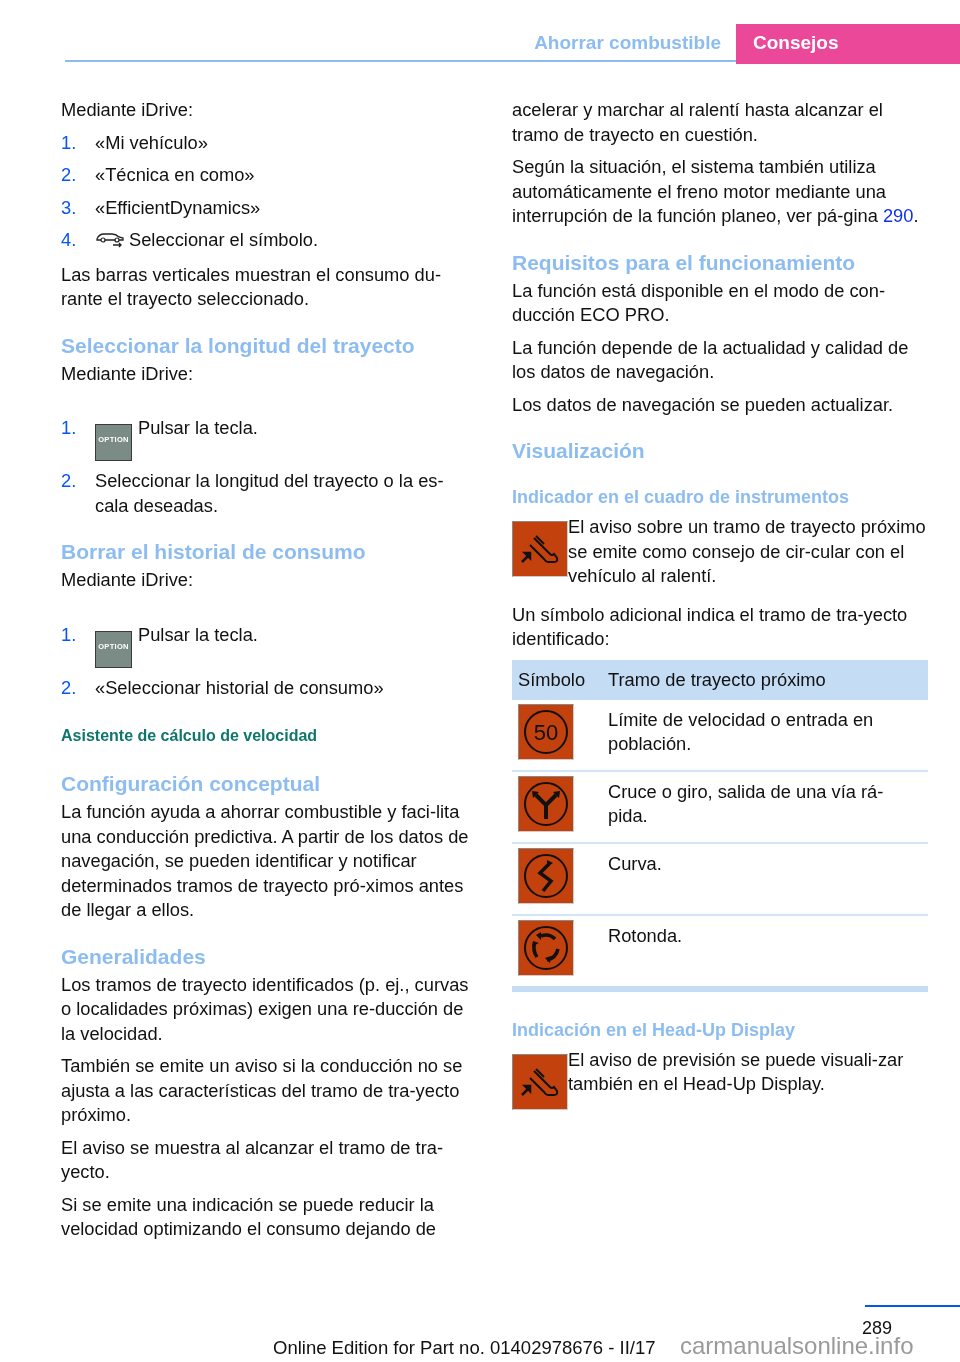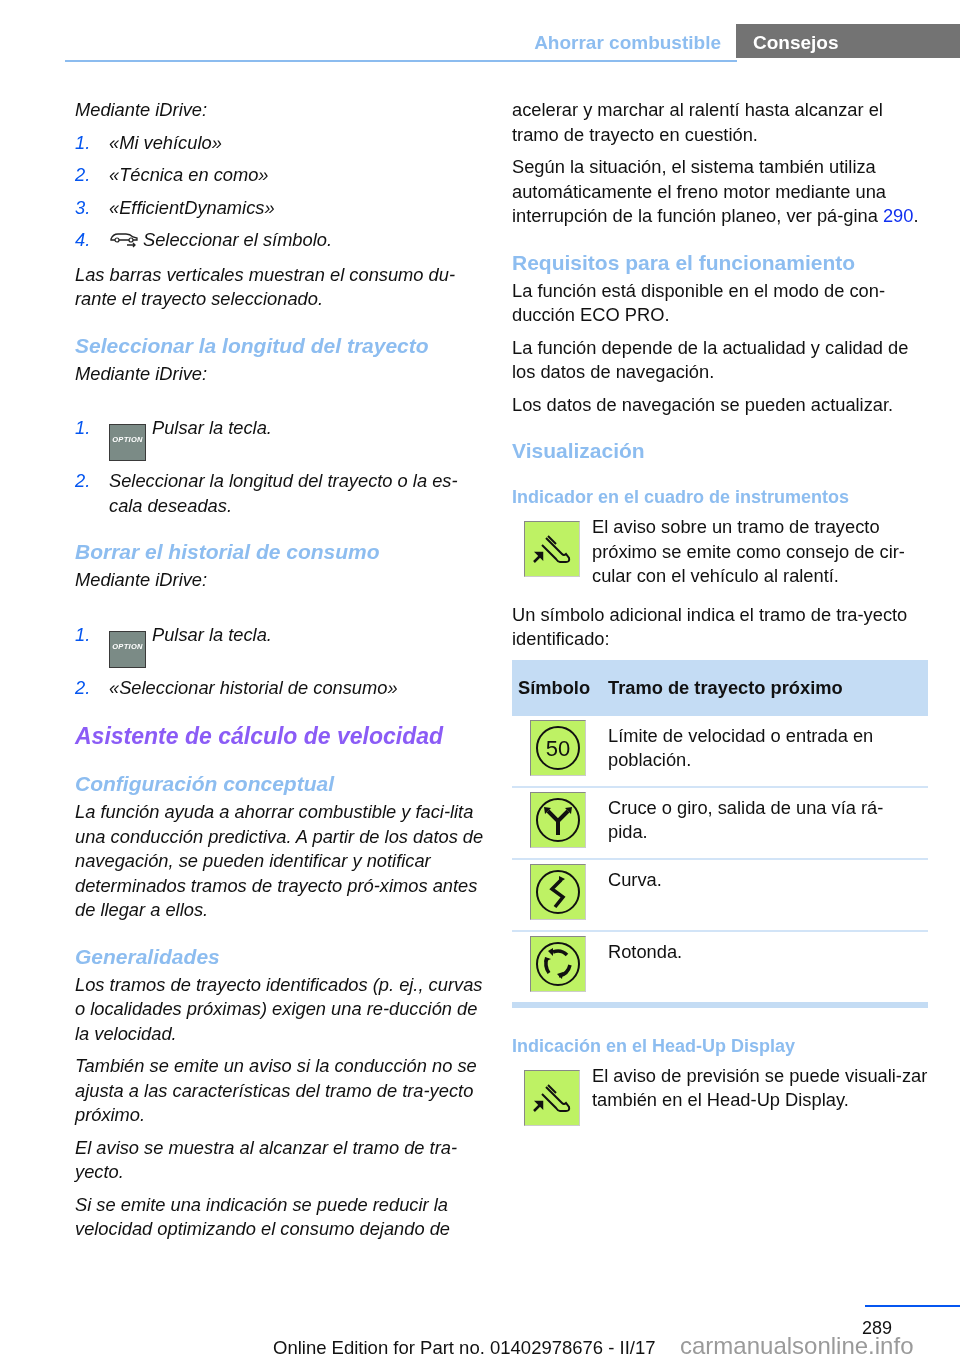--- a/index.html
+++ b/index.html
@@ -9,51 +9,51 @@
     }
     .header-rule {
       position: absolute; left: 65px; top: 60px; width: 672px; height: 2px; background: #8cbcef;
     }
     .header-section {
       position: absolute; left: 500px; top: 29px; width: 237px; height: 31px;
       text-align: right; padding-right: 16px; box-sizing: border-box;
       color: #8dbdf0; font-weight: bold; font-size: 19px; line-height: 28px;
     }
     .header-tab {
-      position: absolute; left: 736px; top: 24px; width: 224px; height: 34px;
-      background: #737373; color: #ffffff; font-weight: bold; font-size: 19px;
+      position: absolute; left: 736px; top: 24px; width: 224px; height: 40px;
+      background: #ec4899; color: #ffffff; font-weight: bold; font-size: 19px;
       line-height: 38px; padding-left: 17px; box-sizing: border-box;
     }
     .col { position: absolute; top: 98px; }
-    .col-left { left: 75px; width: 410px; font-style: italic; }
+    .col-left { left: 61px; width: 410px; }
     .col-right { left: 512px; width: 418px; }
     p { margin: 0 0 8px 0; font-size: 18.3px; line-height: 24.5px; }
     .h2 { color: #8dbdf0; font-weight: bold; font-size: 21px; line-height: 28px; margin: 20px 0 2px 0; }
-    .h1 { color: #8b5cf6; font-weight: bold; font-size: 23px; line-height: 28px; margin: 22px 0 0 0; }
+    .h1 { color: #0f766e; font-weight: bold; font-size: 16px; line-height: 28px; margin: 22px 0 0 0; }
     .h3 { color: #8dbdf0; font-weight: bold; font-size: 18px; line-height: 24px; margin: 20px 0 6px 0; }
     ol { list-style: none; margin: 0 0 8px 0; padding: 0; }
     ol li { position: relative; padding-left: 34px; font-size: 18.3px; line-height: 24.5px; margin-bottom: 8px; }
     ol li .num { position: absolute; left: 0; top: 0; color: #0556f0; }
     .opt-btn {
       display: inline-block; width: 37px; height: 37px; background: #7b8b86;
       border: 1px solid #3a3a3a; box-sizing: border-box; vertical-align: -8px;
       color: #ffffff; font-size: 7.5px; font-weight: bold; text-align: center; line-height: 30px;
       margin-right: 6px; letter-spacing: 0.3px;
     }
     .opt-item { margin-top: 30px; }
     .link { color: #1030f0; }
     .icon-box {
       width: 56px; height: 56px; border: 1px solid #888; border-right-color: #ccc; border-bottom-color: #ccc;
-      box-sizing: border-box; display: flex; align-items: center; justify-content: center; background: #bef264; margin-left: 12px;
-    }
-    .note { display: flex; gap: 12px; margin-bottom: 14px; }
+      box-sizing: border-box; display: flex; align-items: center; justify-content: center; background: #c2410c;
+    }
+    .note { display: flex; margin-bottom: 14px; }
     .note .icon-box { flex: none; margin-top: 6px; }
     .note p { margin: 0; }
     table { border-collapse: collapse; width: 416px; margin-top: 8px; }
-    th { background: #c4dcf4; text-align: left; font-weight: bold; font-size: 18.3px; height: 56px; padding: 0 6px; }
+    th { background: #c4dcf4; text-align: left; font-weight: normal; font-size: 18.3px; height: 40px; padding: 0 6px; }
     th:first-child { width: 78px; }
     td { vertical-align: top; padding: 8px 6px 10px 6px; border-bottom: 2px solid #d2e4f7; font-size: 18.3px; line-height: 24.5px; }
     tr:last-child td { border-bottom: 6px solid #c4dcf4; }
     td.sym { padding-top: 4px; }
     .footer-rule { position: absolute; left: 865px; top: 1305px; width: 95px; height: 2px; background: #0556f0; }
     .page-no { position: absolute; left: 862px; top: 1318px; font-size: 18px; color: #111; }
     .footer-text { position: absolute; left: 273px; top: 1337px; font-size: 18.5px; color: #111; }
     .watermark { position: absolute; left: 680px; top: 1332px; font-size: 24px; color: #9a9a9a; }
   </style>
 </head>

